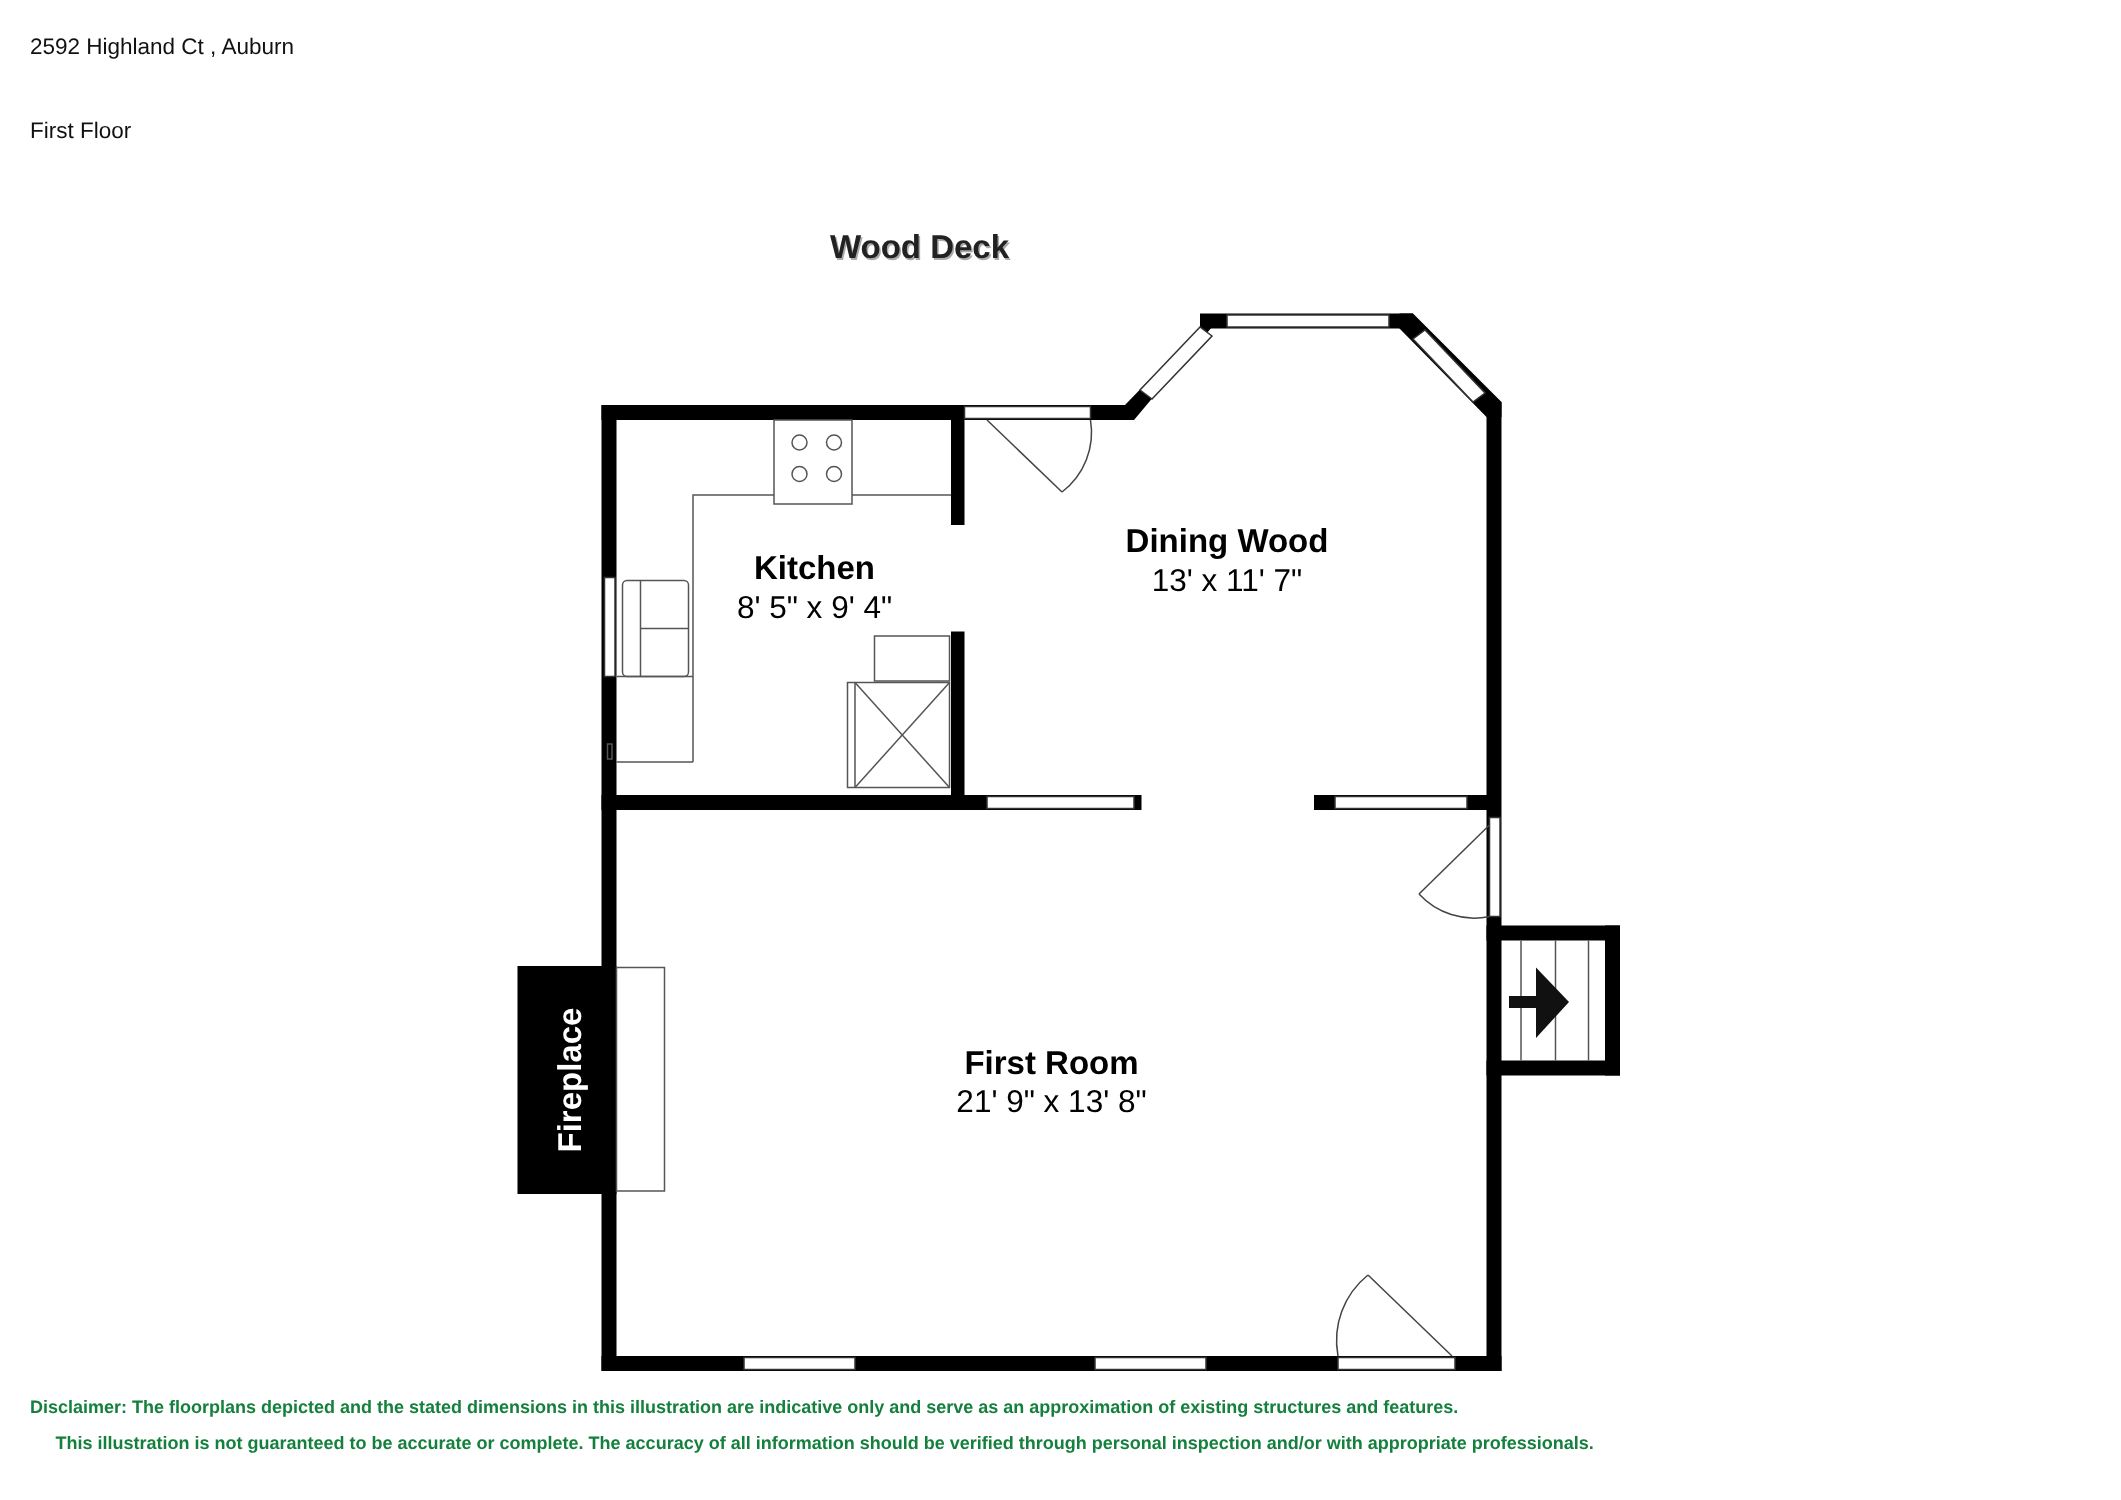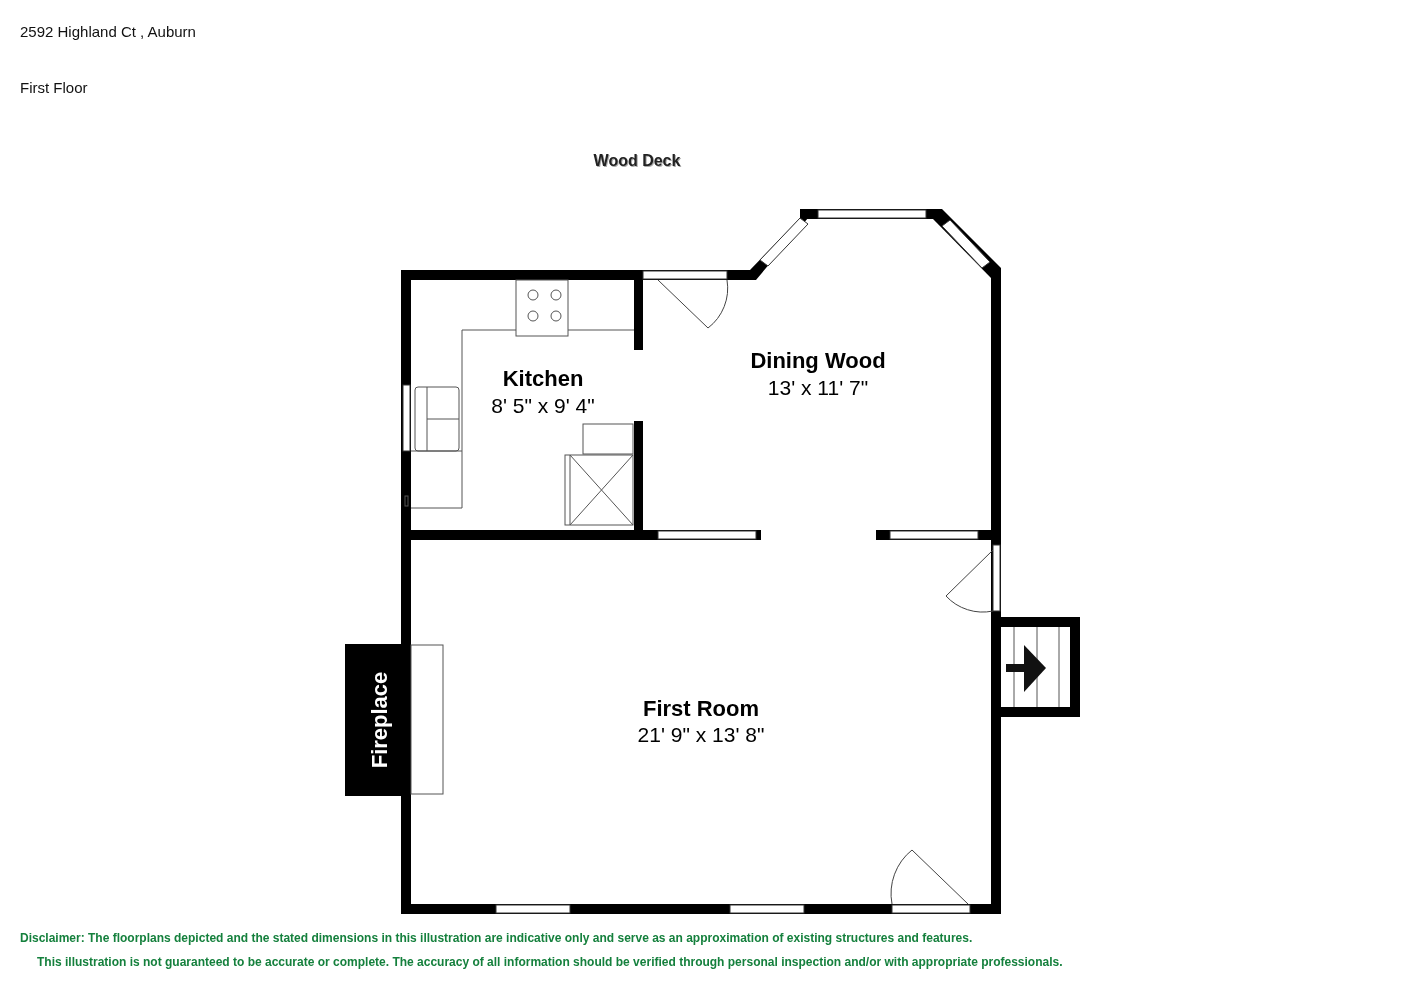--- a/index.html
+++ b/index.html
@@ -3,21 +3,21 @@
 <meta charset="utf-8">
 <style>
   html, body { margin:0; padding:0; background:#ffffff; }
   body { width:1414px; height:1000px; position:relative; overflow:hidden; font-family:"Liberation Sans", sans-serif; color:#000; }
   .hdr { position:absolute; left:20px; font-size:15px; color:#111; }
   #addr { top:23px; }
   #floor { top:47px;margin-top:32px; }
   #plan { position:absolute; left:0; top:0; }
   .room-name { position:absolute; font-weight:bold; font-size:22px; text-align:center; white-space:nowrap; transform:translateX(-50%); }
   .room-dim { position:absolute; font-size:21px; text-align:center; white-space:nowrap; transform:translateX(-50%); }
-  .deck { position:absolute; left:637px; top:152px; transform:translateX(-50%); font-weight:bold; font-size:16px; color:#222; text-shadow:1px 1px 0 #aaa; }
+  .deck { position:absolute; left:613px; top:152px; transform:translateX(-50%); font-weight:bold; font-size:22px; color:#222; text-shadow:1px 1px 0 #aaa; }
   .fp-label { position:absolute; left:380px; top:720px; transform:translate(-50%,-50%) rotate(-90deg); color:#fff; font-weight:bold; font-size:22px; white-space:nowrap; }
   .disc { position:absolute; left:20px; font-size:12px; color:#15803d; white-space:nowrap;font-weight:bold; }
 </style>
 </head>
 <body>
 
 <div class="hdr" id="addr">2592 Highland Ct , Auburn</div>
 <div class="hdr" id="floor">First Floor</div>
 
 <svg id="plan" width="1414" height="1000" viewBox="0 0 1414 1000">

